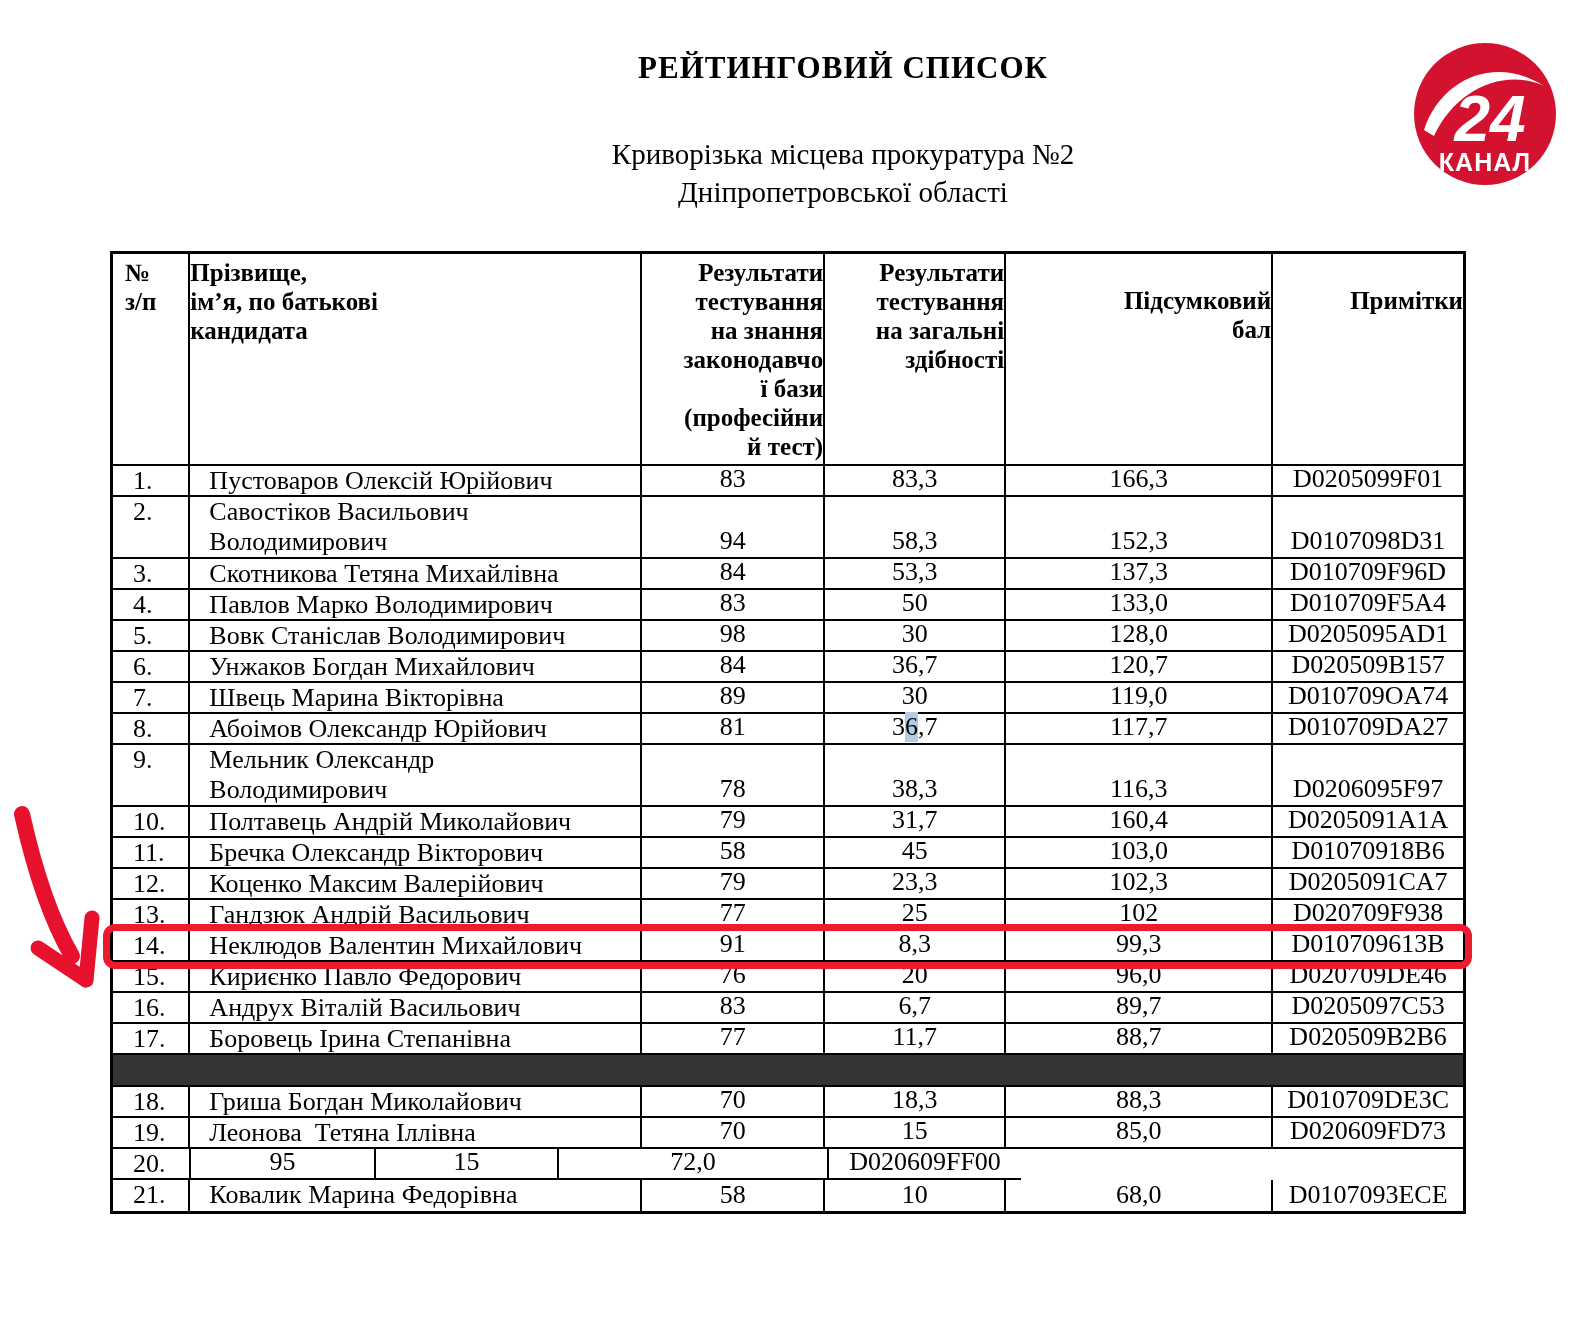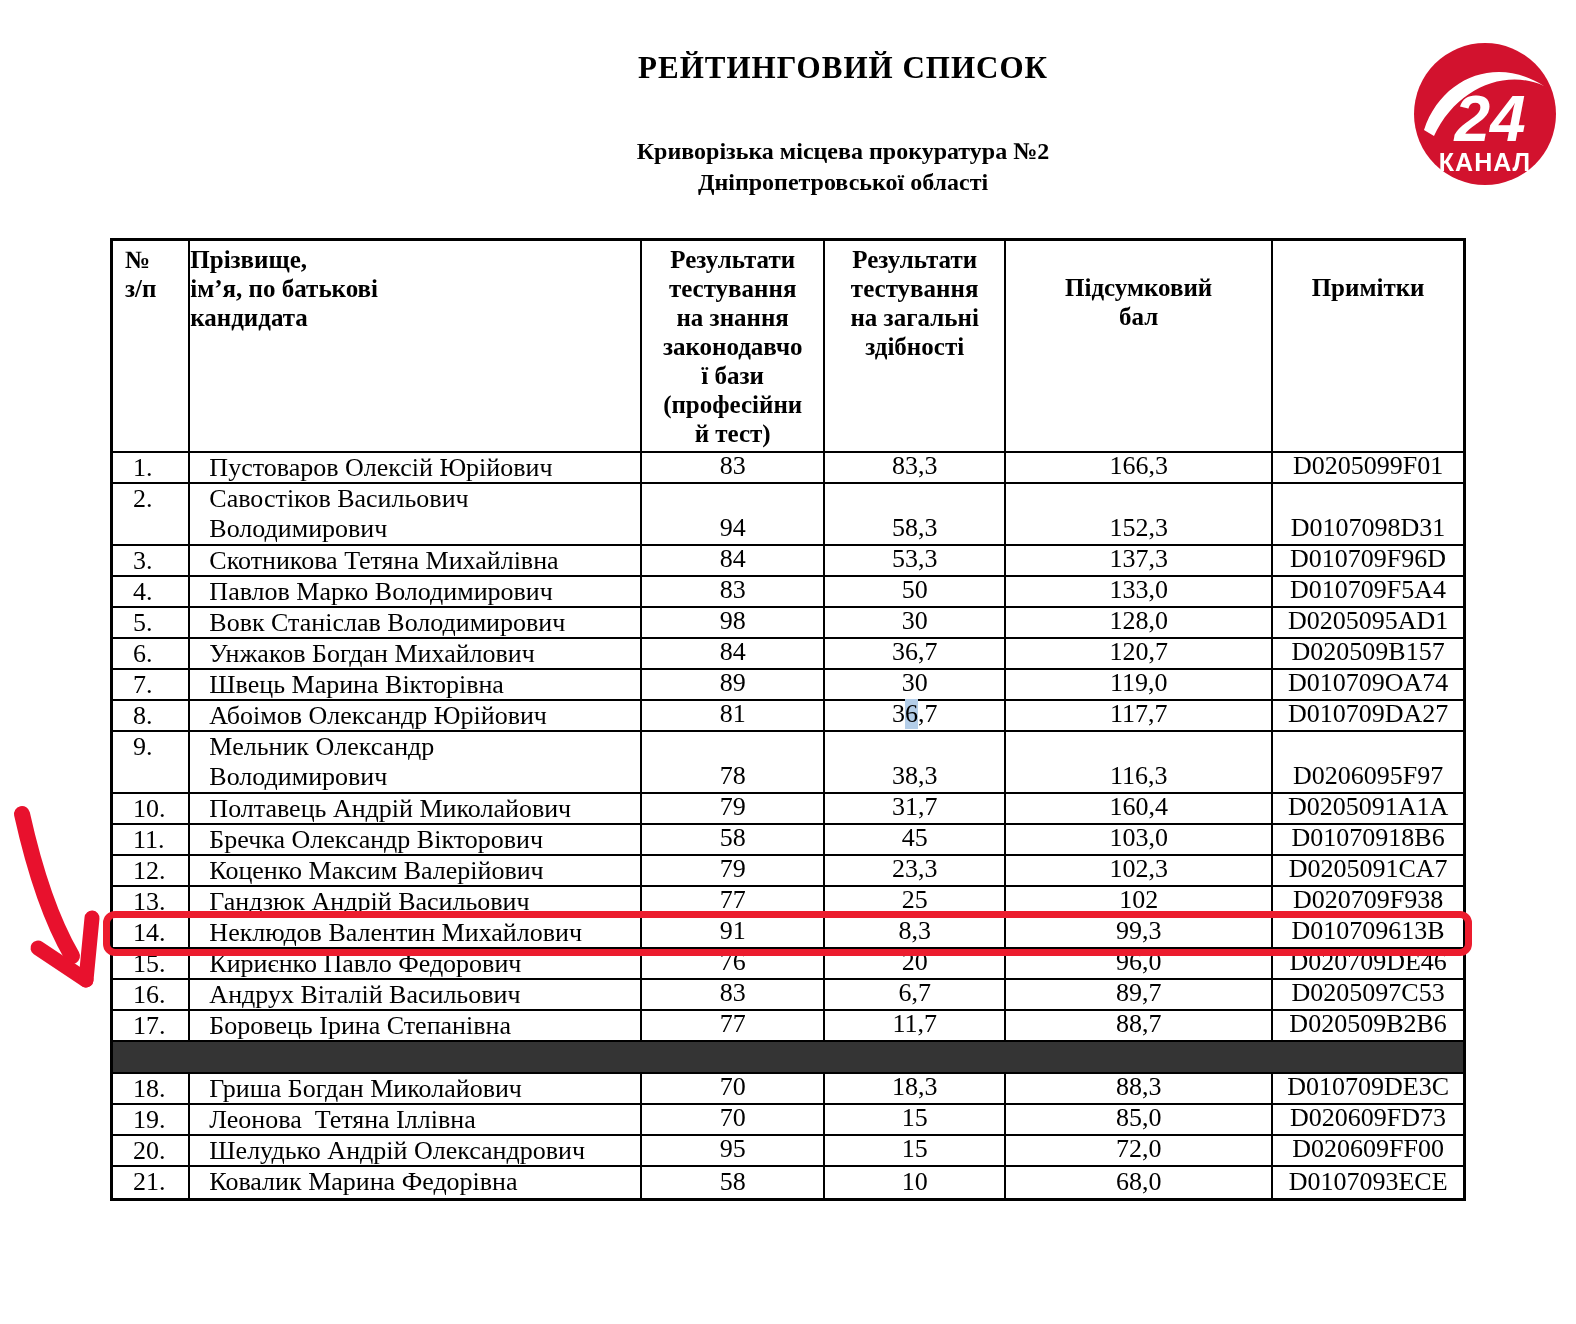--- a/index.html
+++ b/index.html
@@ -2,33 +2,33 @@
 <html><head>
 <meta charset="utf-8">
 <style>
   html,body{margin:0;padding:0}
   body{
     width:1576px;height:1324px;background:#ffffff;position:relative;overflow:hidden;
     font-family:"Liberation Serif",serif;color:#000;
   }
   .titles{margin-left:110px;text-align:center}
   .title{font-size:31px;font-weight:bold;margin:50px 0 0 0;letter-spacing:1px}
-  .subtitle{font-size:24px;font-weight:bold;margin-top:50px;line-height:1.3}
+  .subtitle{font-size:29px;font-weight:normal;margin-top:50px;line-height:1.3}
 
   .rank-table{position:relative;margin:40px 0 0 110px;width:1350px;border:3px solid #000}
   .row{display:flex;position:relative}
   .cell{box-sizing:border-box;border-right:2px solid #000;border-bottom:2px solid #000}
   .c0{width:78px}.c1{width:457px}.c2{width:185px}.c3{width:183px}.c4{width:270px}
   .c5{width:192px;border-right:none}
   .row:last-child .cell{border-bottom:none}
 
   .header-row{height:212px}
   .header-row .cell{
     font-weight:bold;font-size:25px;line-height:29px;white-space:pre-line;
-    text-align:center;padding-top:4px;
+    text-align:right;padding-top:4px;
   }
   .header-row .c0{text-align:left;padding-left:12px}
   .header-row .c1{text-align:left;}
   .header-row .c4,.header-row .c5{padding-top:32px}
 
   .body-row{height:31px;font-size:26px}
   .body-row.tall{height:62px}
   .body-row .cell{display:flex;align-items:flex-end;justify-content:center;line-height:30px;padding-bottom:1px}
   .body-row .c0{justify-content:flex-start;align-items:flex-start;padding-left:20px}
   .body-row .c1{justify-content:flex-start;align-items:flex-start;padding-left:19px;white-space:pre-wrap}
@@ -245,21 +245,20 @@
     <div class="row body-row">
       <div class="cell c0">19.</div>
       <div class="cell c1">Леонова  Тетяна Іллівна</div>
       <div class="cell c2">70</div>
       <div class="cell c3">15</div>
       <div class="cell c4">85,0</div>
       <div class="cell c5">D020609FD73</div>
     </div>
     <div class="row body-row">
       <div class="cell c0">20.</div>
-      <div class="cell c1">Шелудько Андрій Олександрович</div>
       <div class="cell c2">95</div>
       <div class="cell c3">15</div>
       <div class="cell c4">72,0</div>
       <div class="cell c5">D020609FF00</div>
     </div>
     <div class="row body-row">
       <div class="cell c0">21.</div>
       <div class="cell c1">Ковалик Марина Федорівна</div>
       <div class="cell c2">58</div>
       <div class="cell c3">10</div>

